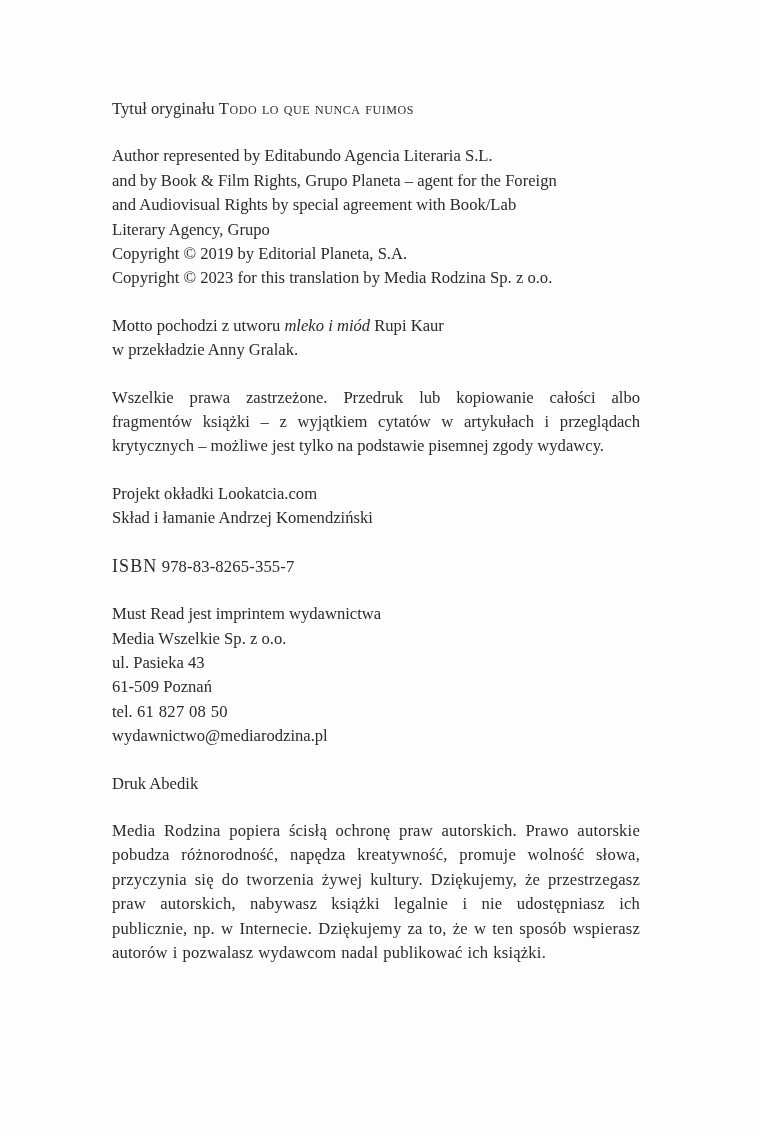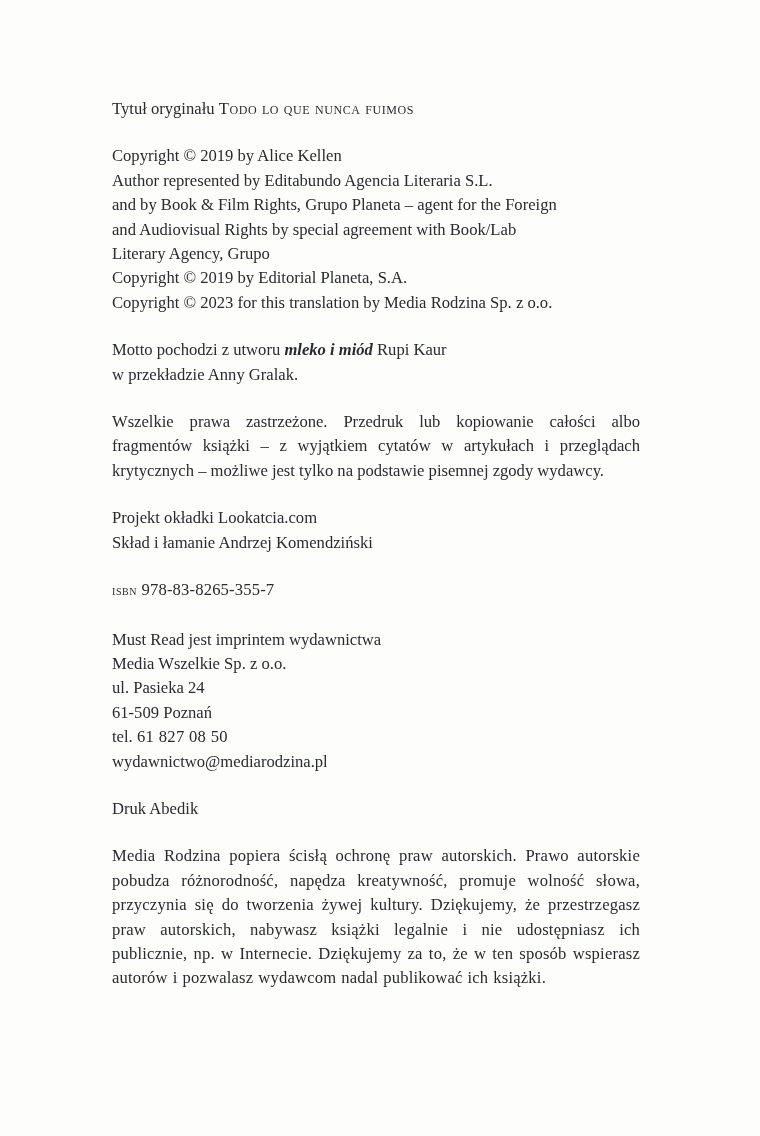--- a/index.html
+++ b/index.html
@@ -45,39 +45,38 @@
   }
 
   
   .smallcaps {
     font-variant: small-caps;
     letter-spacing: 0.035em;
   }
 
   .italic {
     font-style: italic;
-    font-weight: bold;
   }
 
   
   .para {
     text-align: justify;
     text-align-last: left;
     hyphens: none;
   }
 
   .para-spaced {
     letter-spacing: 0.012em;
     word-spacing: 0.035em;
   }
 
   .isbn-label {
     font-variant: small-caps;
     letter-spacing: 0.06em;
-    font-size: 10px;
+    font-size: 18px;
     font-family: Liberation Serif, serif;
   }
 
   .isbn-number {
     letter-spacing: 0.01em;
   }
 
   .tel-number {
     letter-spacing: 0.02em;
   }
@@ -85,21 +84,20 @@
 </head>
 <body>
 
 <div class="page">
 
   <div class="block">
     <span class="line"><span>Tytuł oryginału </span><span class="smallcaps">Todo lo que nunca fuimos</span></span>
   </div>
 
   <div class="block">
-    <span class="line">Copyright © 2019 by Alice Kellen</span>
     <span class="line">Author represented by Editabundo Agencia Literaria S.L.</span>
     <span class="line">and by Book &amp; Film Rights, Grupo Planeta – agent for the Foreign</span>
     <span class="line">and Audiovisual Rights by special agreement with Book/Lab</span>
     <span class="line">Literary Agency, Grupo</span>
     <span class="line">Copyright © 2019 by Editorial Planeta, S.A.</span>
     <span class="line">Copyright © 2023 for this translation by Media Rodzina Sp. z o.o.</span>
   </div>
 
   <div class="block">
     <span class="line"><span>Motto pochodzi z utworu </span><span class="italic">mleko i miód</span><span> Rupi Kaur</span></span>
@@ -113,21 +111,21 @@
     <span class="line">Skład i łamanie Andrzej Komendziński</span>
   </div>
 
   <div class="block">
     <span class="line"><span class="isbn-label">ISBN</span><span class="isbn-number"> </span><span class="isbn-number">978-83-8265-355-7</span></span>
   </div>
 
   <div class="block">
     <span class="line">Must Read jest imprintem wydawnictwa</span>
     <span class="line">Media Wszelkie Sp. z o.o.</span>
-    <span class="line">ul. Pasieka 24</span>
+    <span class="line">ul. Pasieka 43</span>
     <span class="line">61-509 Poznań</span>
     <span class="line"><span>tel. </span><span class="tel-number">61 827 08 50</span></span>
     <span class="line">wydawnictwo@mediarodzina.pl</span>
   </div>
 
   <div class="block">
     <span class="line">Druk Abedik</span>
   </div>
 
   <div class="block para para-spaced">Media Rodzina popiera ścisłą ochronę praw autorskich. Prawo autorskie pobudza różnorodność, napędza kreatywność, promuje wolność słowa, przyczynia się do tworzenia żywej kultury. Dzięku­jemy, że przestrzegasz praw autorskich, nabywasz książki legalnie i nie udostępniasz ich publicznie, np. w Internecie. Dziękujemy za to, że w ten sposób wspierasz autorów i pozwalasz wydawcom nadal publikować ich książki.</div>

